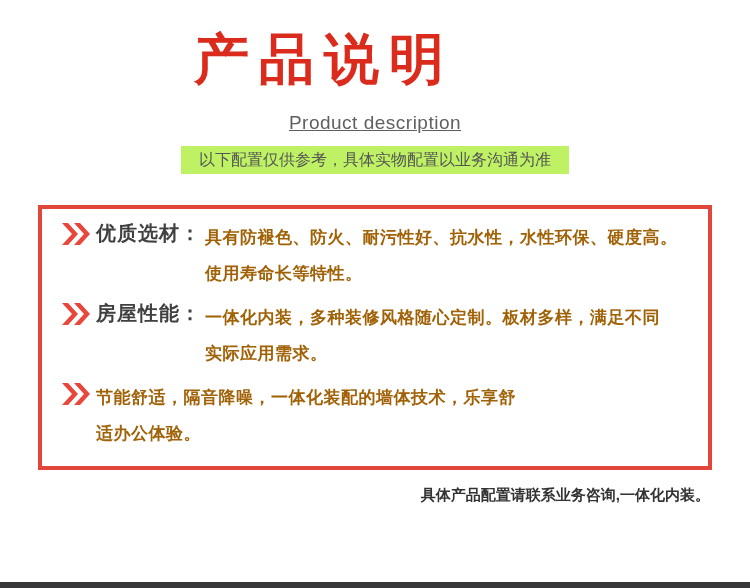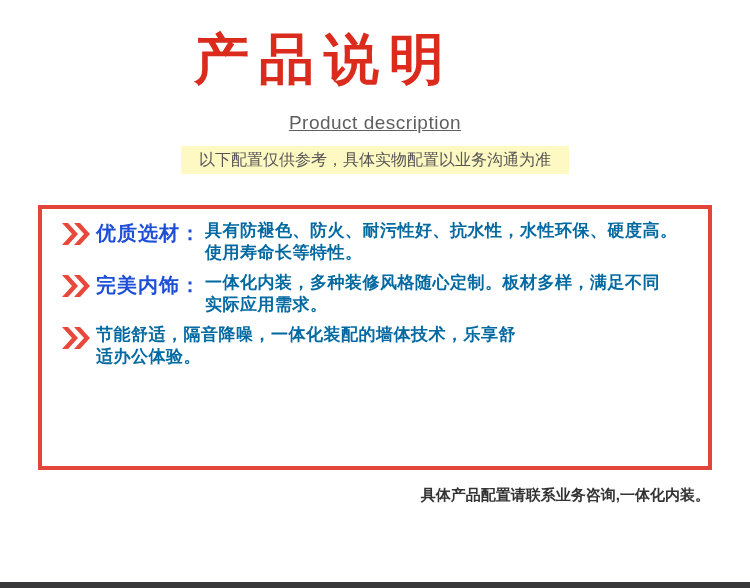--- a/index.html
+++ b/index.html
@@ -18,41 +18,41 @@
     color: #da2b1c; line-height: 1.25;
   }
   .subtitle {
     position: absolute; top: 112px; left: 0; width: 750px;
     text-align: center; font-size: 19px; color: #5f5f5f;
     letter-spacing: 0.5px;
     text-decoration: underline;
   }
   .notice {
     position: absolute; top: 146px; left: 50%; transform: translateX(-50%);
-    background: #fef9c3; height: 28px; line-height: 28px;
+    background: #bef264; height: 28px; line-height: 28px;
     padding: 0 18px; font-size: 16px; color: #555555;
     white-space: nowrap;
   }
 
   .feature-box {
     position: absolute; left: 38px; top: 205px; width: 674px; height: 265px;
     border: 4px solid #e2463a; background: #ffffff;
     padding: 11px 14px 8px 20px;
   }
   .feature-row { display: flex; align-items: flex-start; margin-bottom: 8px; }
   .chevrons { flex: 0 0 34px; margin-top: 3px; }
   .chevrons svg { display: block; }
   .feature-label {
     flex: 0 0 102px; font-size: 20px; font-weight: 700;
-    color: #1d4ed8; line-height: 26px; white-space: nowrap;
+    color: #404040; line-height: 26px; white-space: nowrap;
     margin-right: 4px; letter-spacing: 1px;
   }
   .feature-content {
-    flex: 1; font-size: 17px; font-weight: 700; color: #0369a1;
-    line-height: 22px; white-space: pre-line; letter-spacing: 0.5px;
+    flex: 1; font-size: 17px; font-weight: 700; color: #a16207;
+    line-height: 36px; white-space: pre-line; letter-spacing: 0.5px;
   }
 
   .footer-note {
     position: absolute; top: 486px; right: 40px;
     font-size: 15px; font-weight: 700; color: #333333;
   }
   .bottom-strip {
     position: absolute; left: 0; bottom: 0; width: 750px; height: 6px;
     background: #38383a;
   }
@@ -80,21 +80,21 @@
 使用寿命长等特性。</span>
     </div>
 
     <div class="feature-row">
       <span class="chevrons">
         <svg width="30" height="22" viewBox="0 0 30 22">
           <polygon points="0,0 6,0 16,11 6,22 0,22 10,11" fill="#e8483b"></polygon>
           <polygon points="12,0 18,0 28,11 18,22 12,22 22,11" fill="#e8483b"></polygon>
         </svg>
       </span>
-      <span class="feature-label">完美内饰：</span>
+      <span class="feature-label">房屋性能：</span>
       <span class="feature-content">一体化内装，多种装修风格随心定制。板材多样，满足不同
 实际应用需求。</span>
     </div>
 
     <div class="feature-row">
       <span class="chevrons">
         <svg width="30" height="22" viewBox="0 0 30 22">
           <polygon points="0,0 6,0 16,11 6,22 0,22 10,11" fill="#e8483b"></polygon>
           <polygon points="12,0 18,0 28,11 18,22 12,22 22,11" fill="#e8483b"></polygon>
         </svg>

